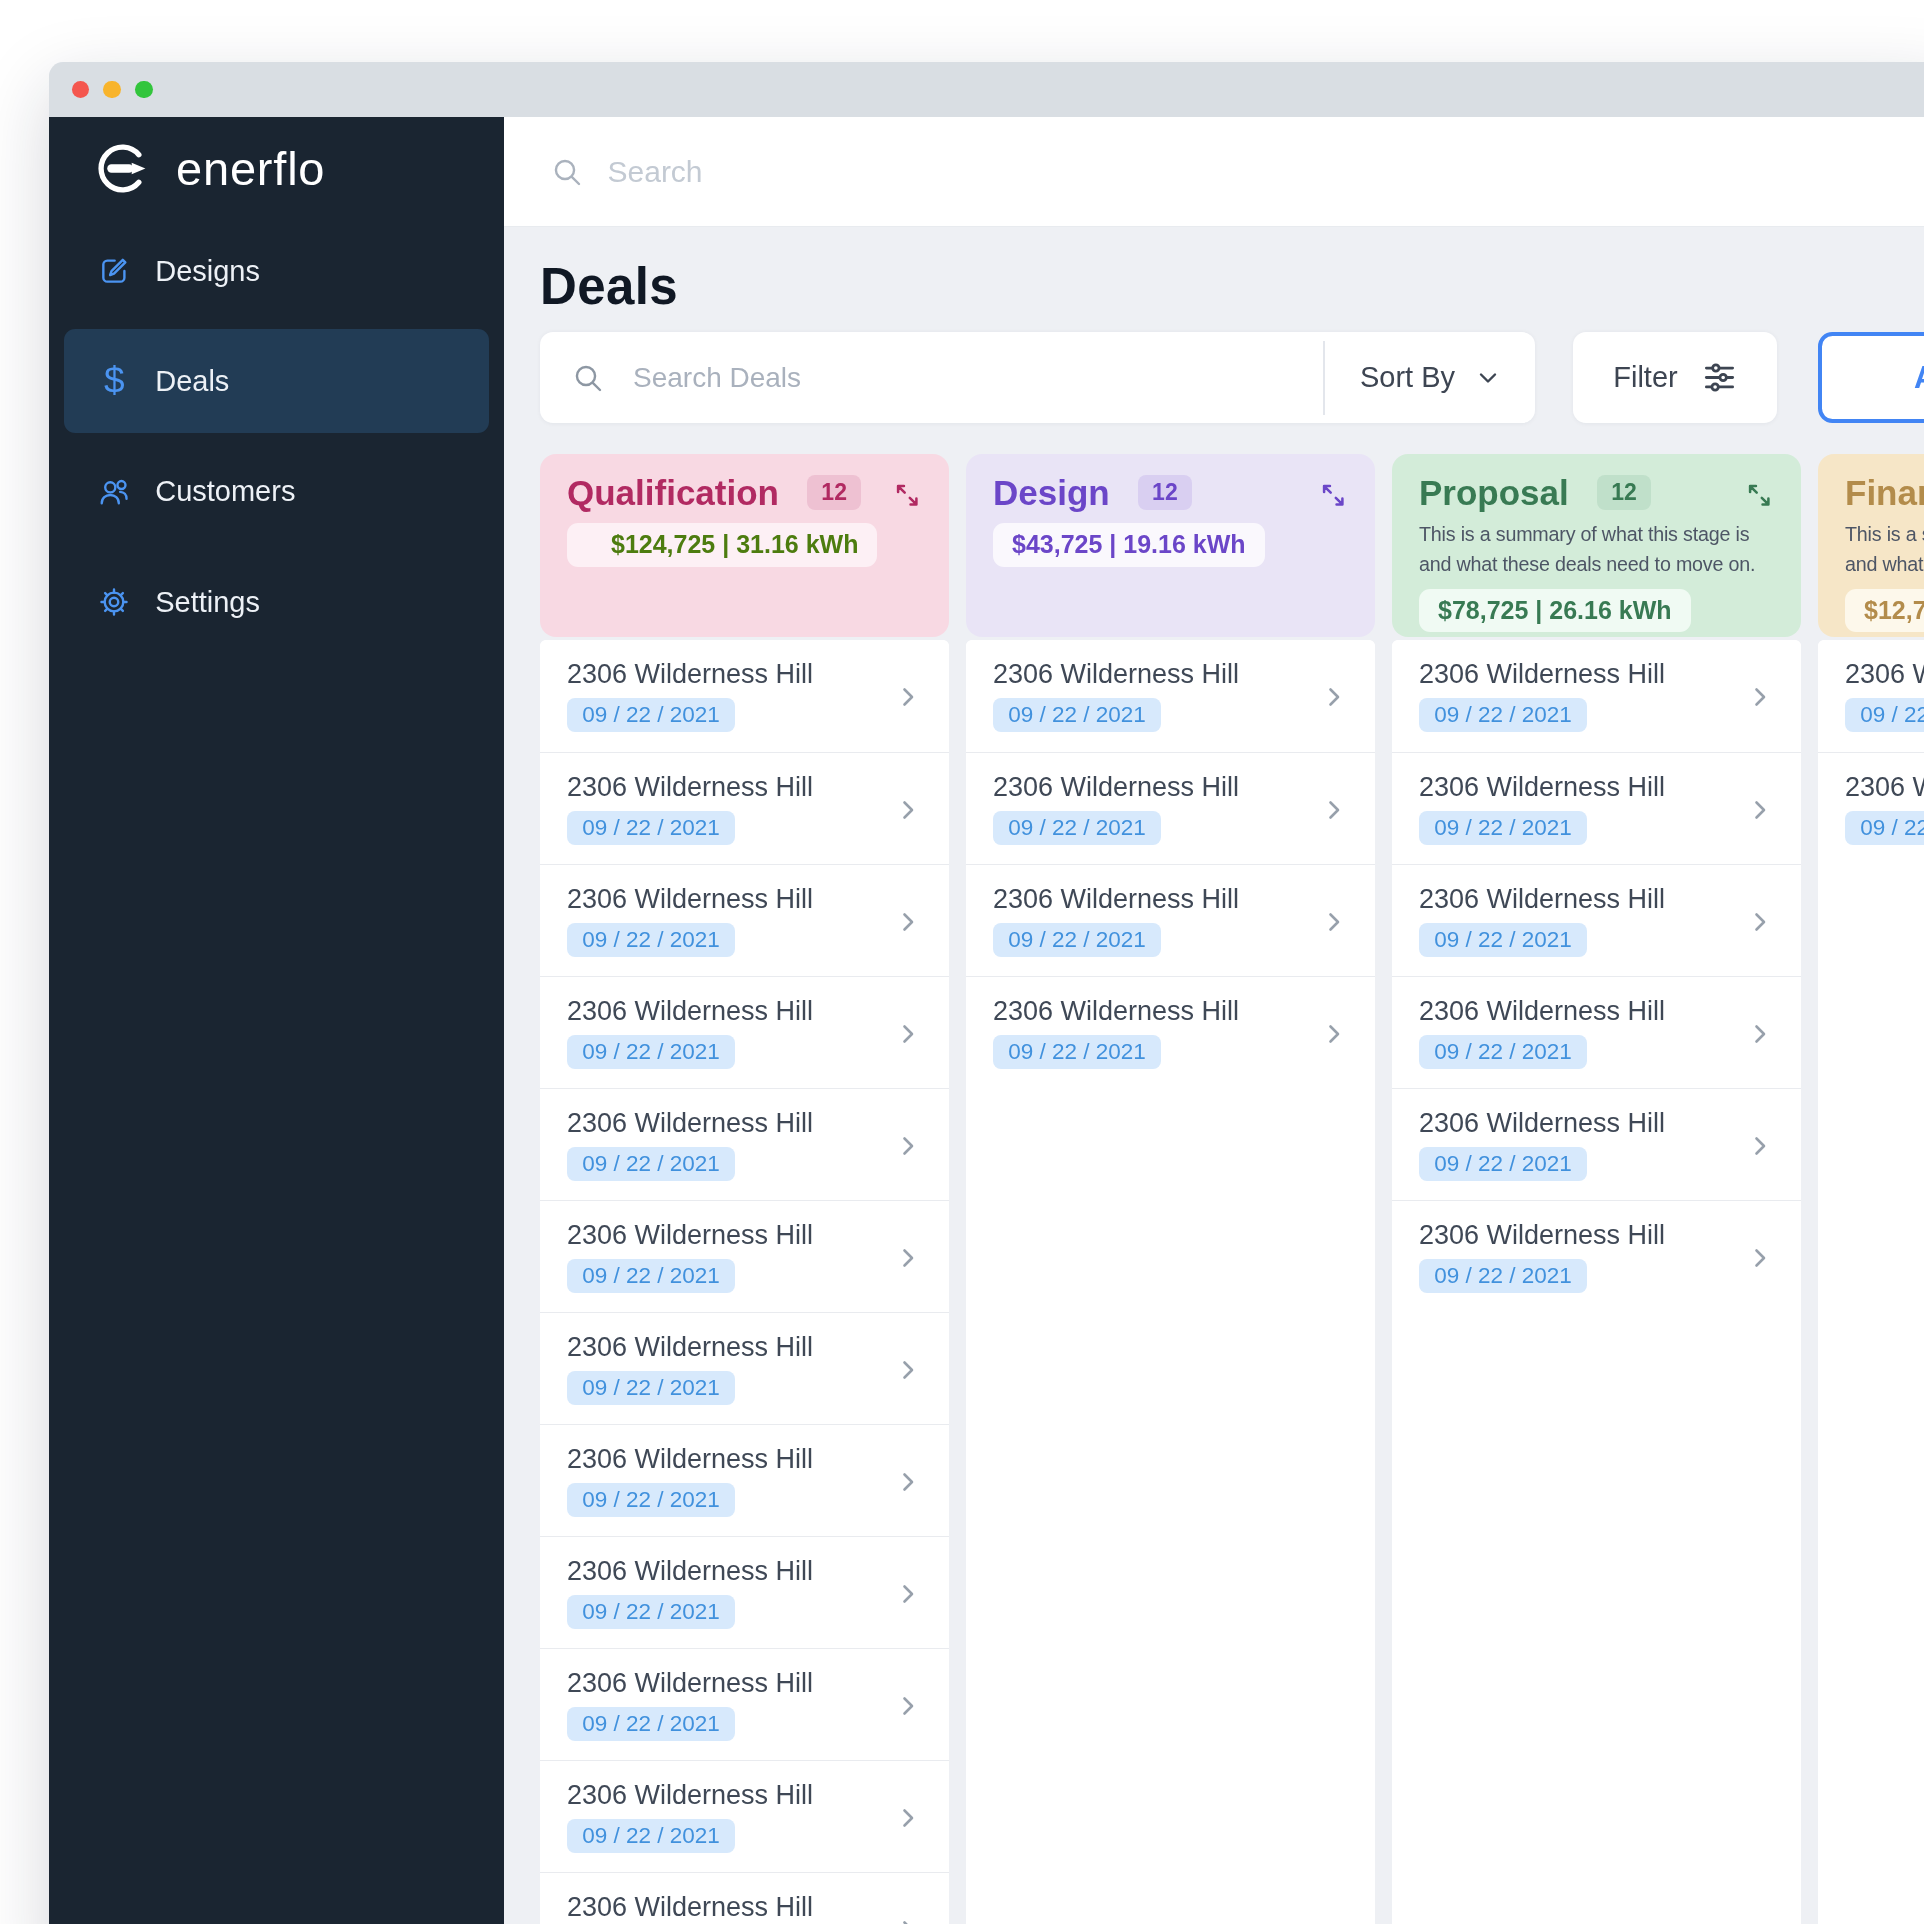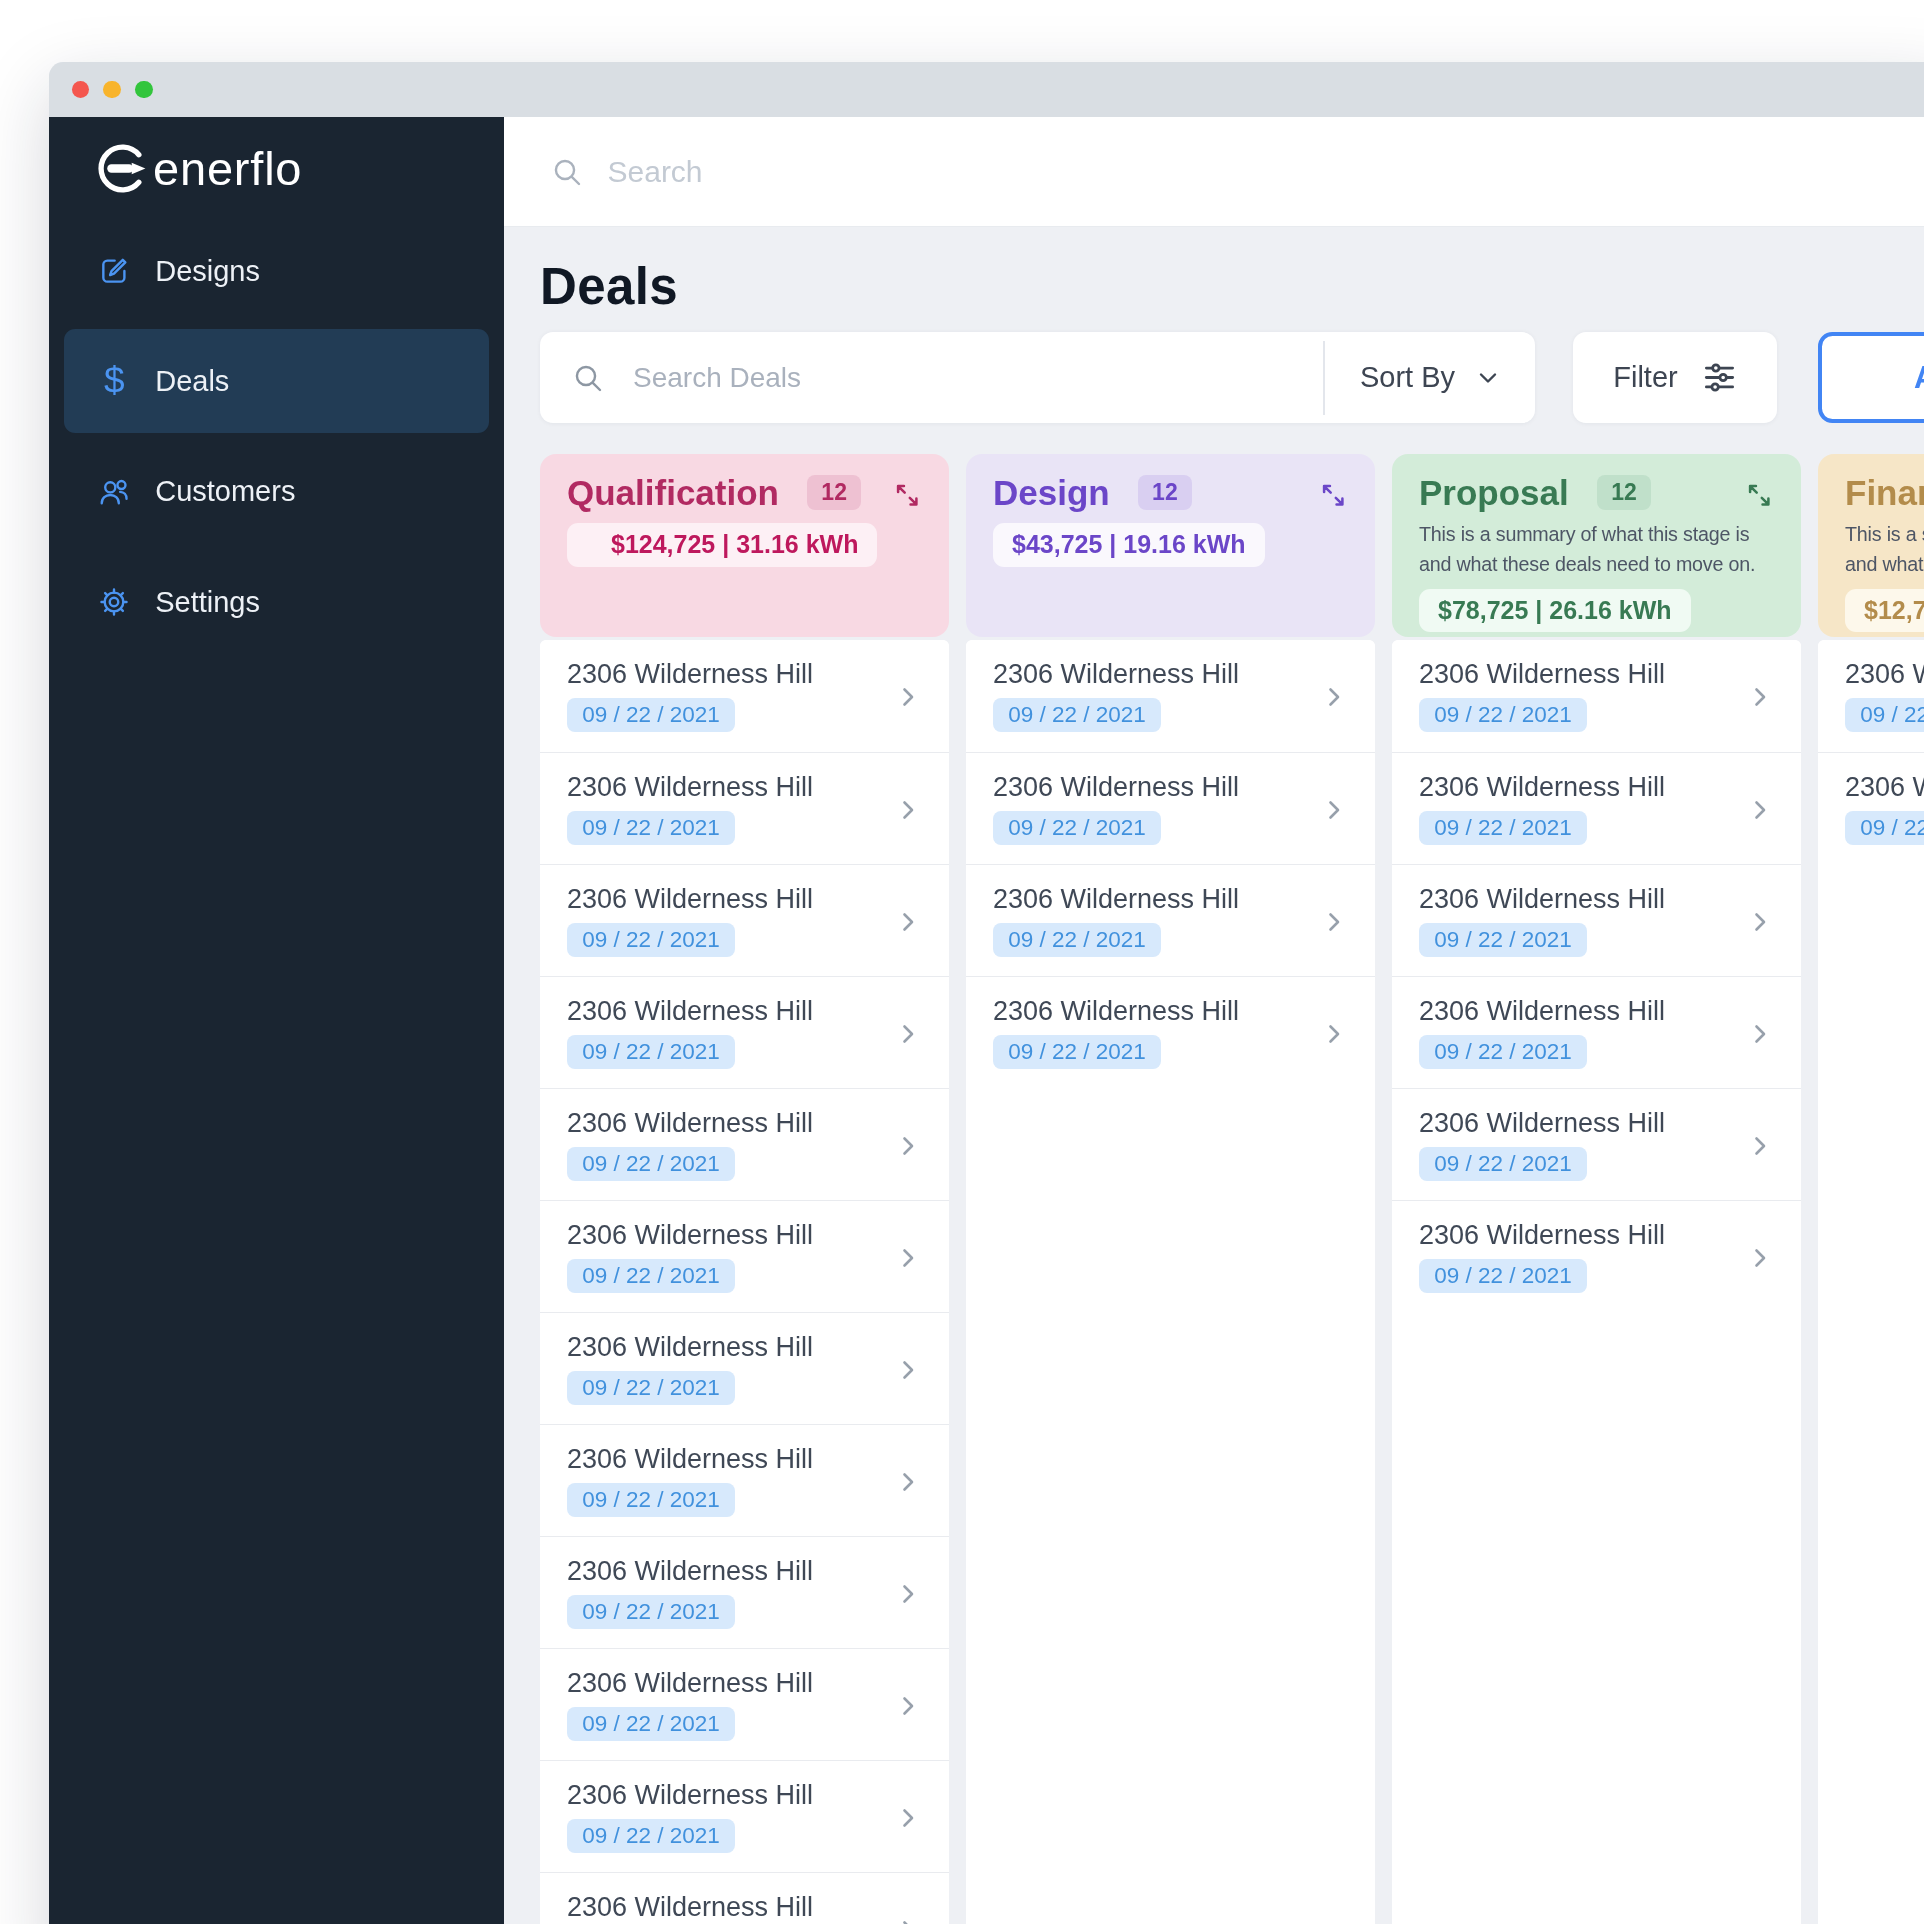--- a/index.html
+++ b/index.html
@@ -8,21 +8,21 @@
 
   .window{position:absolute;left:49px;top:62px;width:1909px;height:1909px;border-radius:14.4px;
     box-shadow:0 24px 72px rgba(20,30,50,.18);display:flex;flex-direction:column;overflow:hidden;background:#eef0f4;}
   .titlebar{height:55px;flex:0 0 55px;background:#d9dee3;display:flex;align-items:center;padding-left:22.5px;gap:14.4px;}
   .tl-dot{width:17.6px;height:17.6px;border-radius:50%;}
 
   .app{flex:1;display:flex;min-height:0;}
 
   
   .sidebar{width:455px;flex:0 0 455px;background:#1a2531;color:#edf1f6;}
-  .logo{display:flex;align-items:center;gap:3px;margin:24px 0 0 46px;}
+  .logo{display:flex;align-items:center;gap:26px;margin:24px 0 0 46px;}
   .logo svg{width:55px;height:55px;}
   .logo-text{font-size:47px;font-weight:500;letter-spacing:0.8px;color:#ffffff;}
   .menu{margin-top:23px;}
   .menu-item{height:104px;margin:0 15.2px 6.4px 15.2px;display:flex;align-items:center;padding-left:34px;
     border-radius:11.2px;font-size:29px;gap:25px;cursor:pointer;color:#edf1f6;}
   .menu-item.active{background:#223c55;}
   .mi-icon{width:32px;height:32px;flex:0 0 32px;color:#4b94f1;}
   .dollar-glyph{width:32px;flex:0 0 32px;text-align:center;font-size:37px;color:#4b94f1;font-weight:400;line-height:32px;}
 
   
@@ -183,21 +183,21 @@
         <div class="board" id="board">
   <section class="column">
     <header class="col-header" style="background: rgb(248, 217, 227);">
       <div class="col-title-row">
         <h2 class="col-title" style="color: rgb(177, 42, 98);">Qualification</h2>
         <span class="col-badge" style="background: rgb(238, 193, 210); color: rgb(177, 42, 98);">12</span>
       </div>
       <svg class="expand-icon" viewBox="0 0 24 24" fill="none" stroke="currentColor" stroke-width="2" stroke-linecap="round" stroke-linejoin="round" style="color: rgb(177, 42, 98);">
         <path d="M10 10 L4.8 4.8 M4.8 9.4 V4.8 H9.4 M14 14 l5.2 5.2 M19.2 14.6 v4.6 h-4.6"></path>
       </svg>
-      <span class="col-stat" style="background: rgb(253, 240, 245); color: #be185d; padding-left: 44px;">$124,725  |  31.16 kWh</span>
+      <span class="col-stat" style="background: rgb(253, 240, 245); color: #4d7c0f; padding-left: 44px;">$124,725  |  31.16 kWh</span>
     </header>
     <div class="col-body">
   <article class="card">
     <div class="card-title">2306 Wilderness Hill</div>
     <span class="card-date" style="background: rgb(215, 233, 252); color: rgb(65, 145, 221);">09 / 22 / 2021</span>
     <svg class="card-chevron" viewBox="0 0 24 24" fill="none" stroke="currentColor" stroke-width="2.6" stroke-linecap="round" stroke-linejoin="round">
       <path d="M8.5 4.5 l7.5 7.5 -7.5 7.5"></path>
     </svg>
   </article>
 

